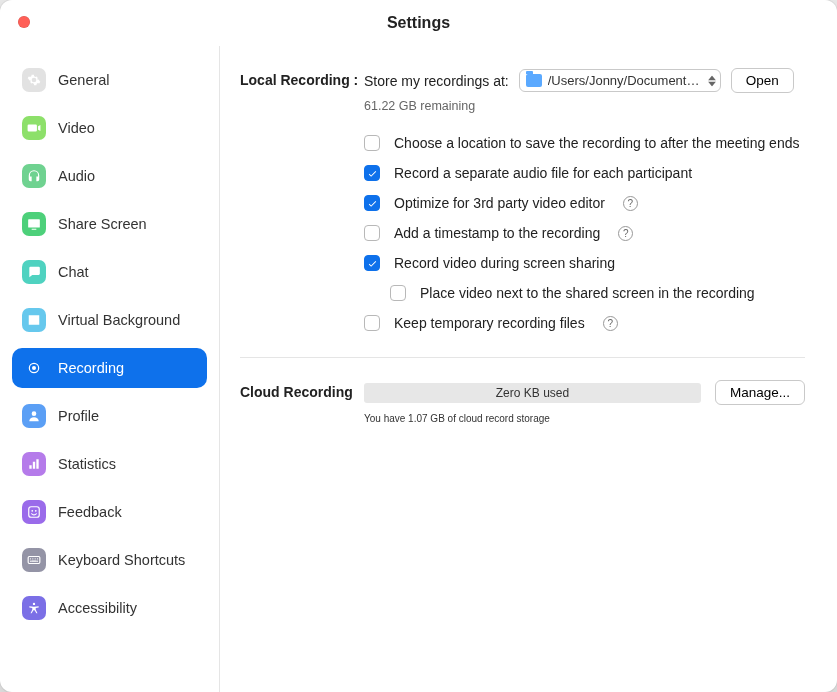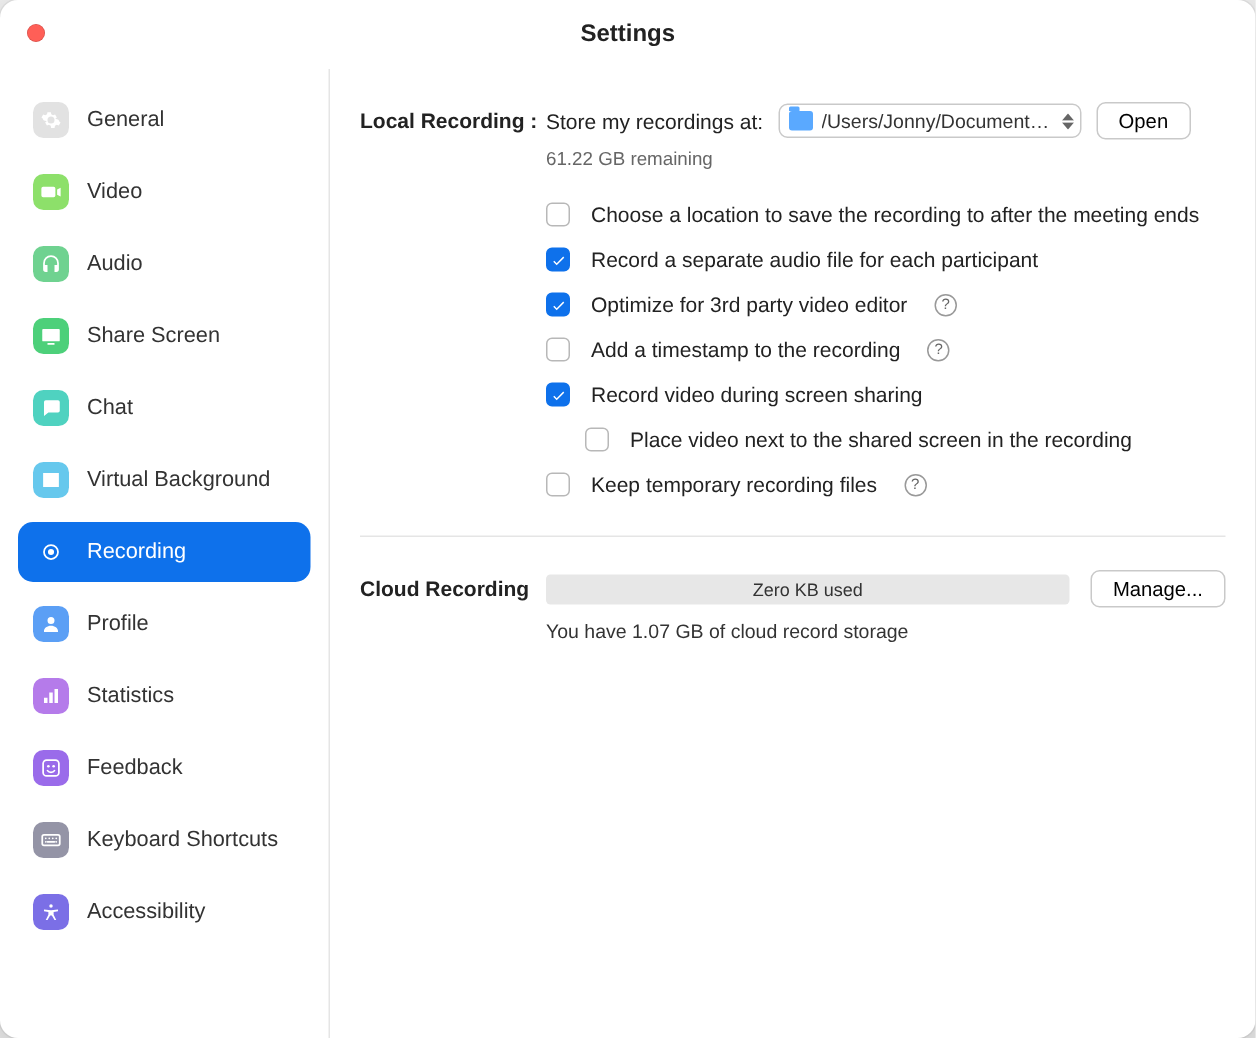--- a/index.html
+++ b/index.html
@@ -72,21 +72,21 @@
   }
   .side-icon {
     width: 24px; height: 24px;
     border-radius: 7px;
     display: flex; align-items: center; justify-content: center;
     flex-shrink: 0;
   }
   .side-icon svg { width: 14px; height: 14px; fill: #fff; }
   .main {
     flex: 1;
-    padding: 22px 20px 22px 20px;
+    padding: 22px 32px 22px 20px;
     overflow-y: auto;
   }
   .section {
     display: flex;
     align-items: flex-start;
   }
   .sec-label {
     width: 124px;
     font-weight: 700;
     font-size: 14px;
@@ -391,19 +391,19 @@
 
       <div class="section">
         <div class="sec-label">Cloud Recording</div>
         <div class="sec-body">
           <div class="cloud-row">
             <div class="usage-bar">
               <span>Zero KB used</span>
             </div>
             <button class="btn">Manage...</button>
           </div>
-          <div class="subtext" style="color:#333;font-size:13px;margin-top:8px;">You have 1.07 GB of cloud record storage</div>
+          <div class="subtext" style="color:#333;font-size:10px;margin-top:8px;">You have 1.07 GB of cloud record storage</div>
         </div>
       </div>
 
     </div>
   </div>
 </div>
 
 </body></html>

